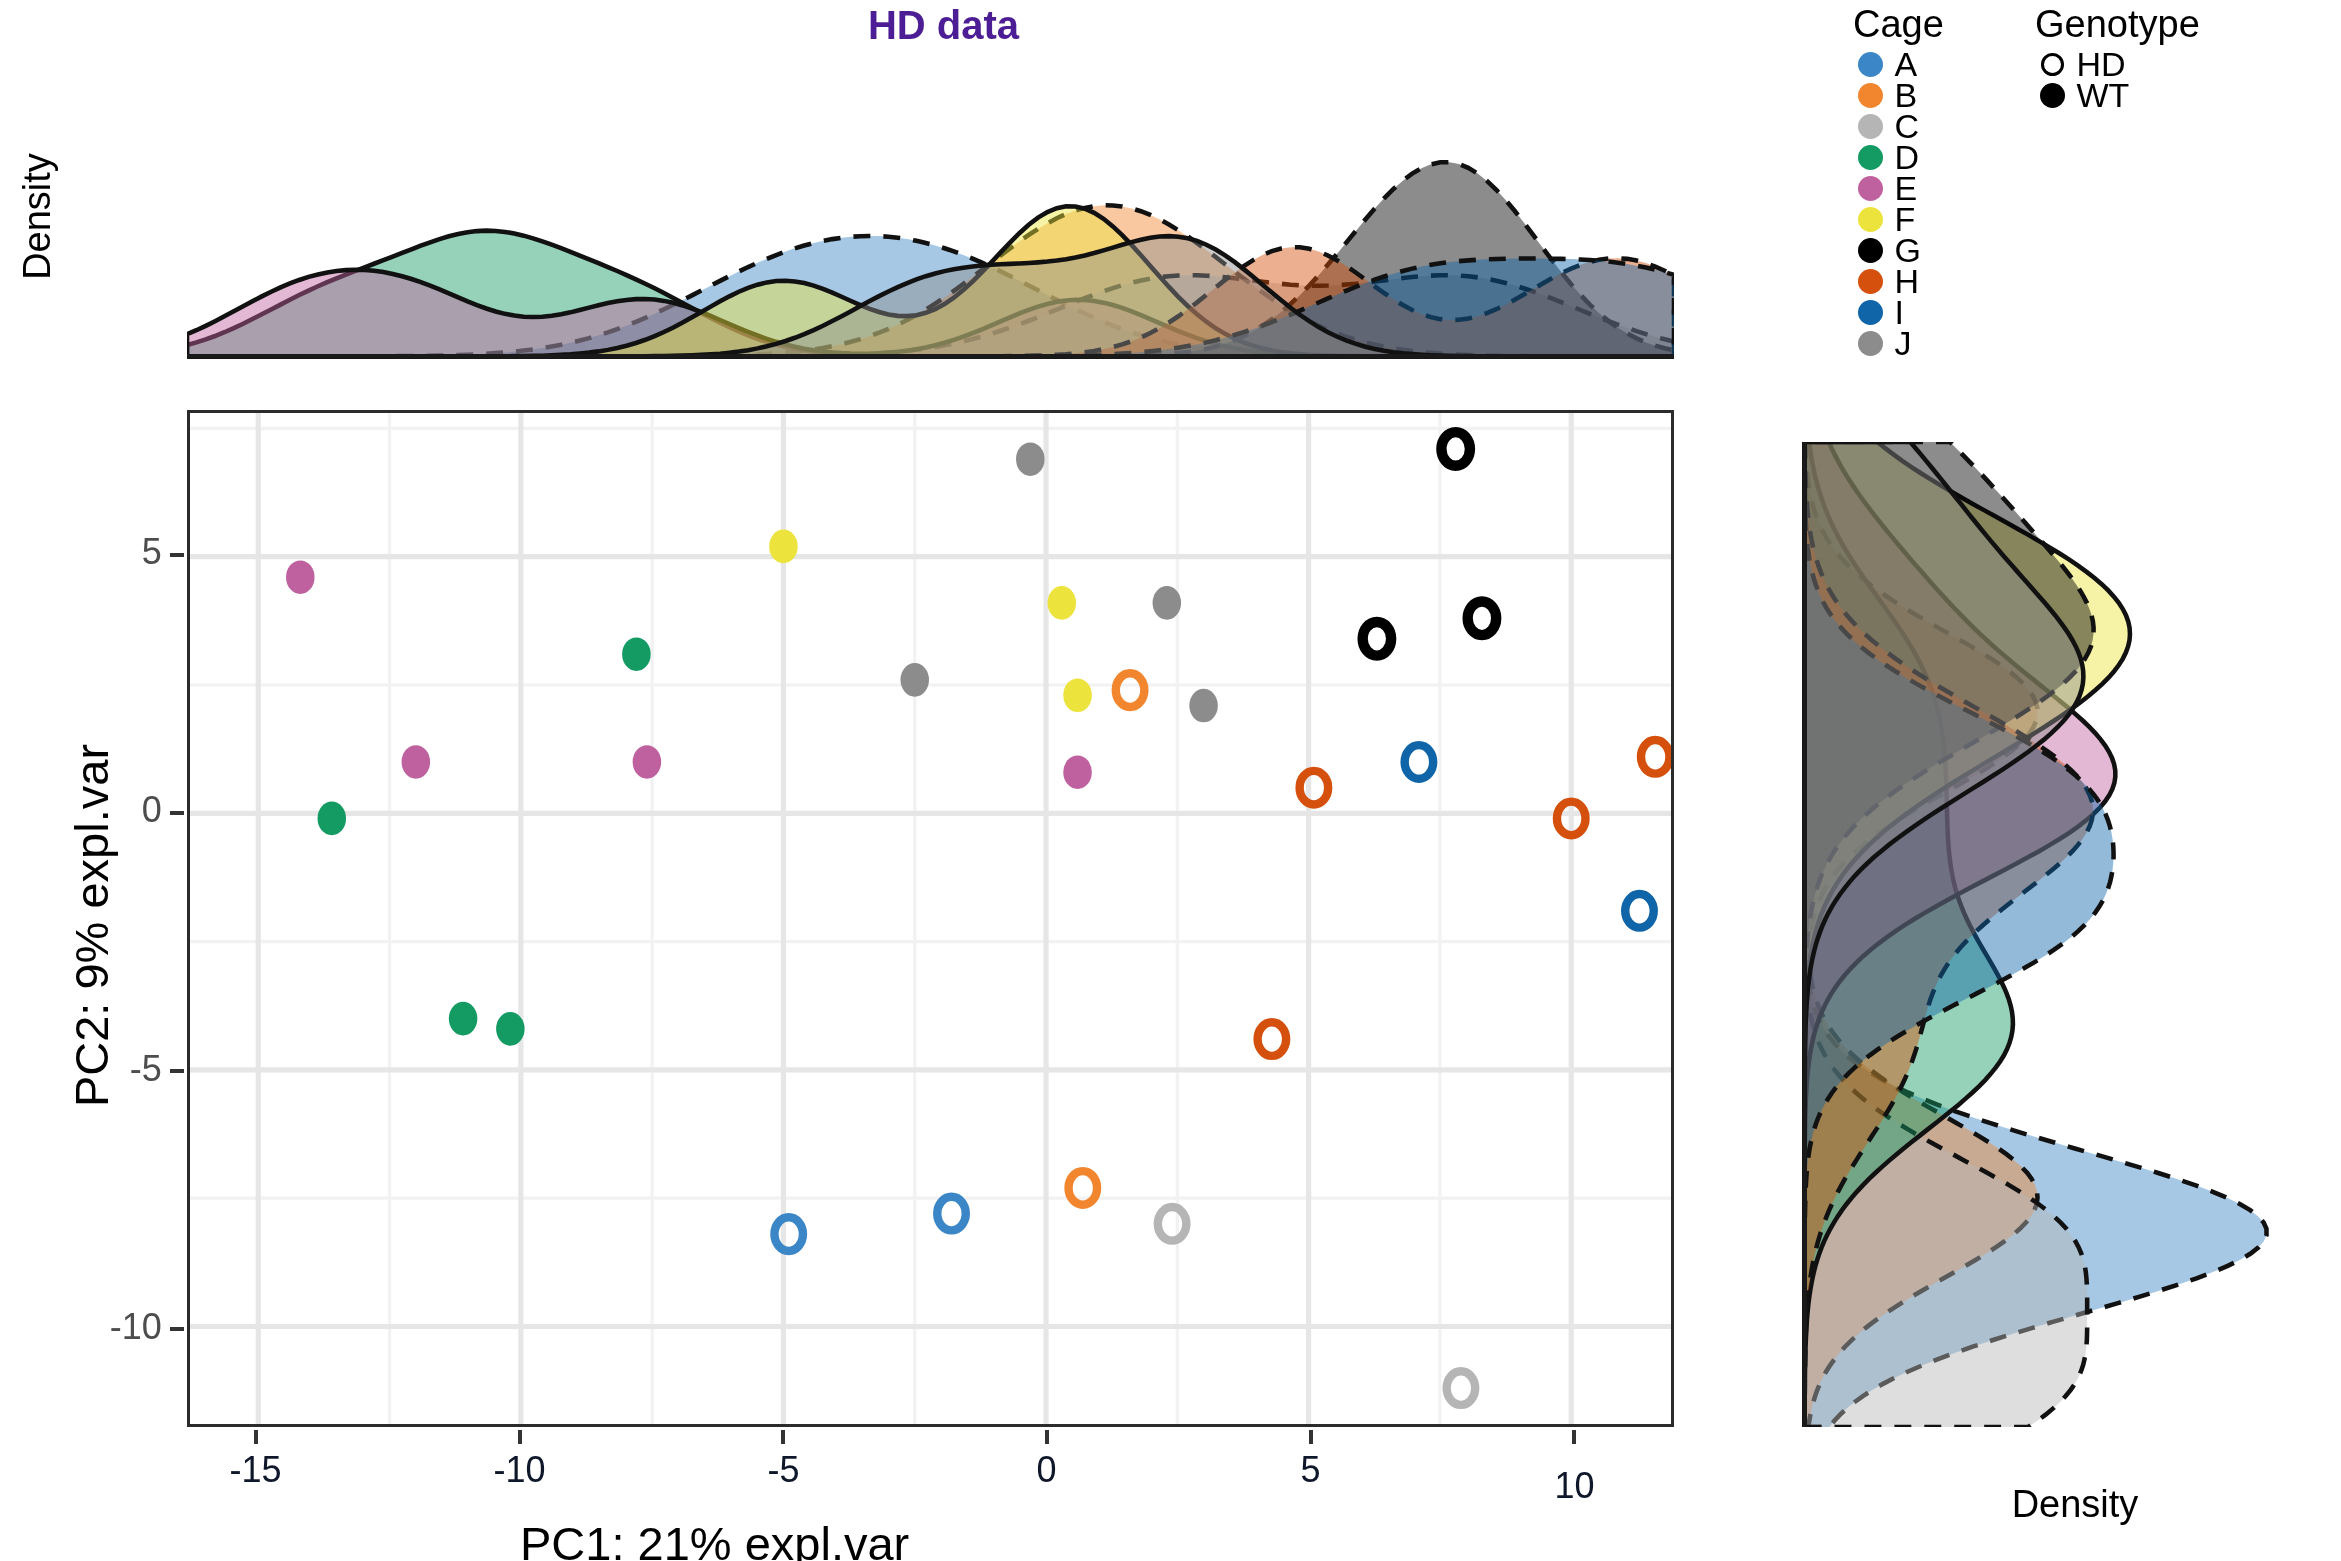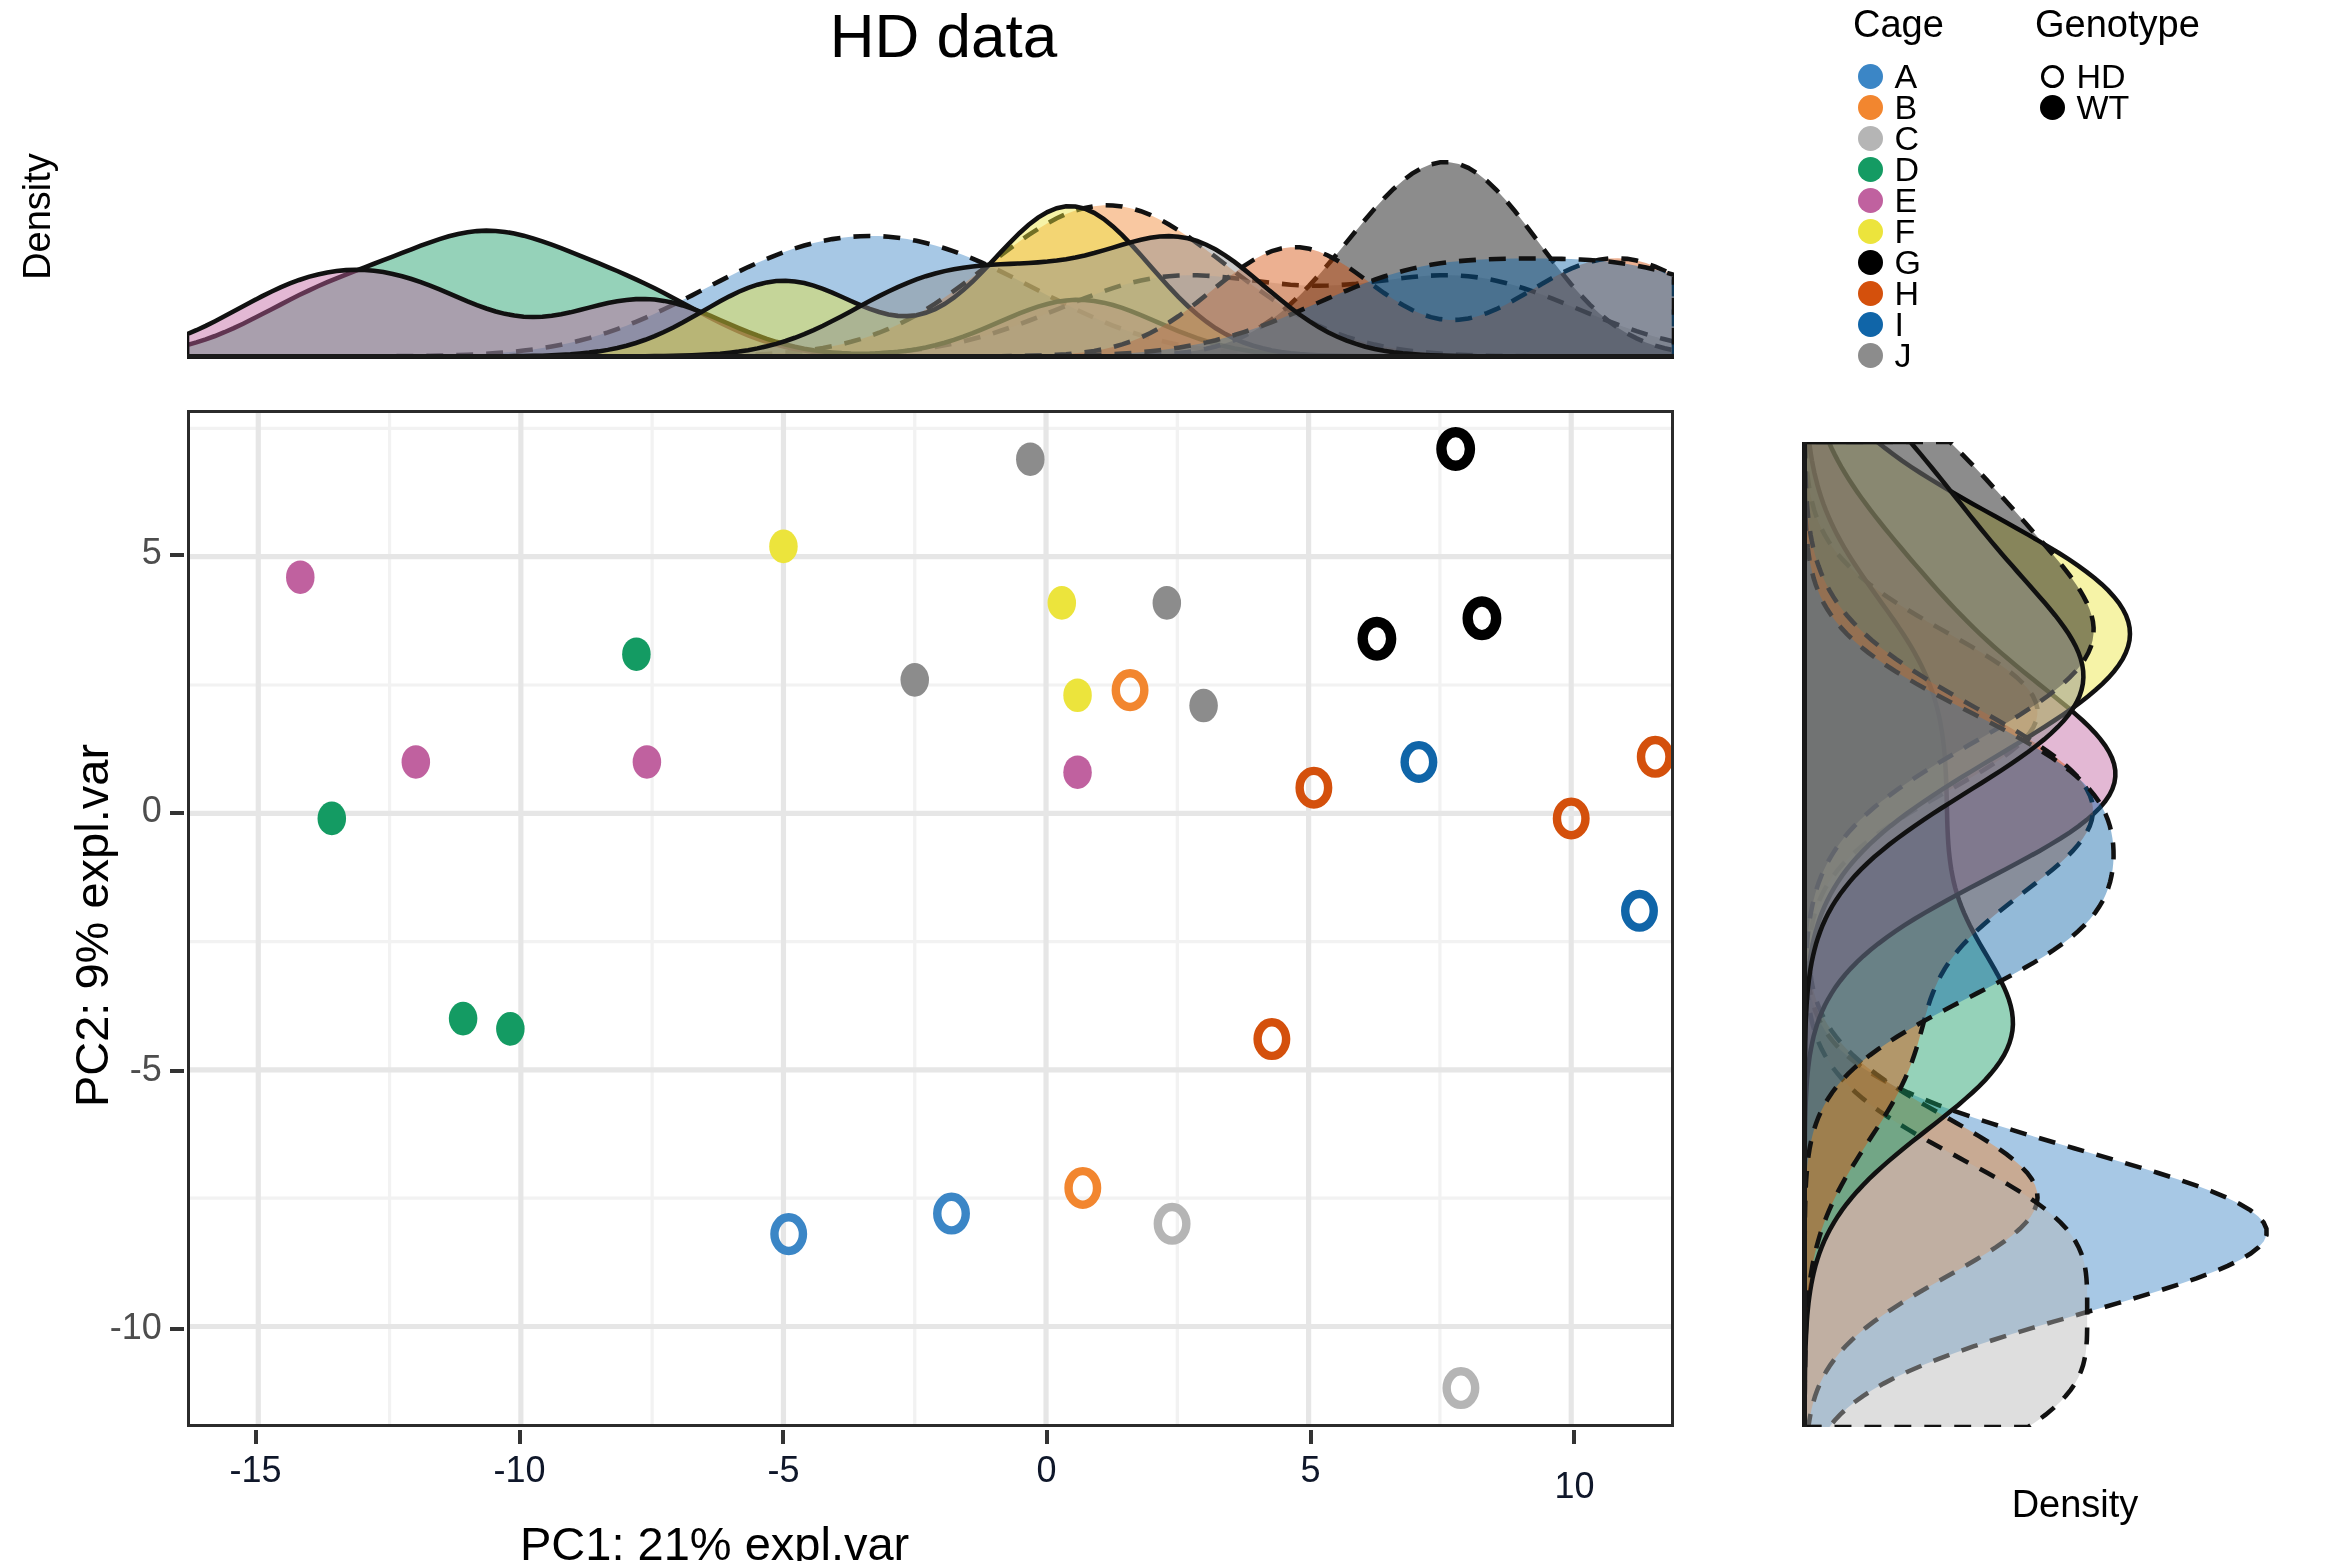--- a/index.html
+++ b/index.html
@@ -2,21 +2,21 @@
 <html style="font-size:10.4px"><head>
 <meta charset="utf-8">
 <style>
   html,body{margin:0;padding:0;background:#fff;}
   body{width:2342px;height:1561px;position:relative;
        font-family:"Liberation Sans","DejaVu Sans",sans-serif;color:#000;overflow:hidden;}
   .abs{position:absolute;}
 
   
   #plot-title{left:716px;top:5.2px;width:455px;text-align:center;
-    font-size:62px;line-height:1.0;color:#000000;}
+    font-size:40px;line-height:1.0;color:#4c1d95;font-weight:bold;}
 
   
   #top-density{left:187px;top:144px;width:1487px;height:215px;}
   #top-density svg{display:block;width:100%;height:100%;}
   #density-ylabel-top{left:-60px;top:195px;width:195px;text-align:center;
     transform:rotate(-90deg);font-size:38px;}
 
   
   #scatter-panel{left:187px;top:410px;width:1487px;height:1017px;
     background:#fff;border:3.3px solid #2b2b2b;box-sizing:border-box;}
@@ -31,21 +31,21 @@
     transform:rotate(-90deg);font-size:47px;}
 
   
   #right-density{left:1802px;top:442px;width:540px;height:985px;}
   #right-density svg{display:block;width:100%;height:100%;}
   #density-xlabel-right{left:1893px;top:1483px;width:364px;text-align:center;font-size:38px;}
 
   
   #legend-cage{left:1853px;top:2.6px;}
   #legend-genotype{left:2035px;top:2.6px;}
-  .legend-title{font-size:38px;margin-bottom:15px;white-space:nowrap;}
+  .legend-title{font-size:38px;margin-bottom:3px;white-space:nowrap;}
   .legend-row{display:flex;align-items:center;height:31px;}
   .legend-key{width:35px;height:31px;display:flex;align-items:center;justify-content:center;}
   .legend-dot{width:25px;height:25px;border-radius:50%;}
   .legend-ring{width:21px;height:21px;border-radius:50%;border:3.9px solid #000;box-sizing:content-box;}
   .legend-label{font-size:34px;margin-left:6.5px;line-height:31px;}
 </style>
 </head>
 <body>
 
 <div class="abs" id="plot-title">HD data</div>

